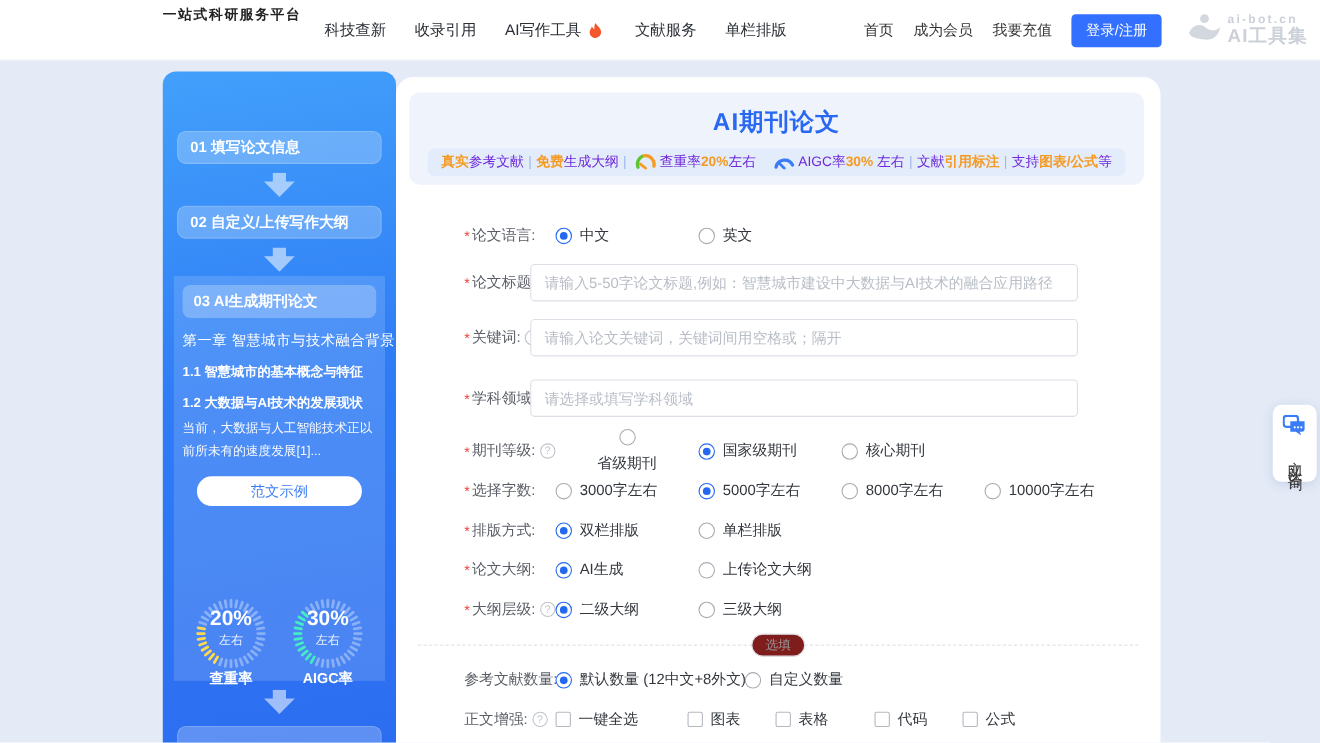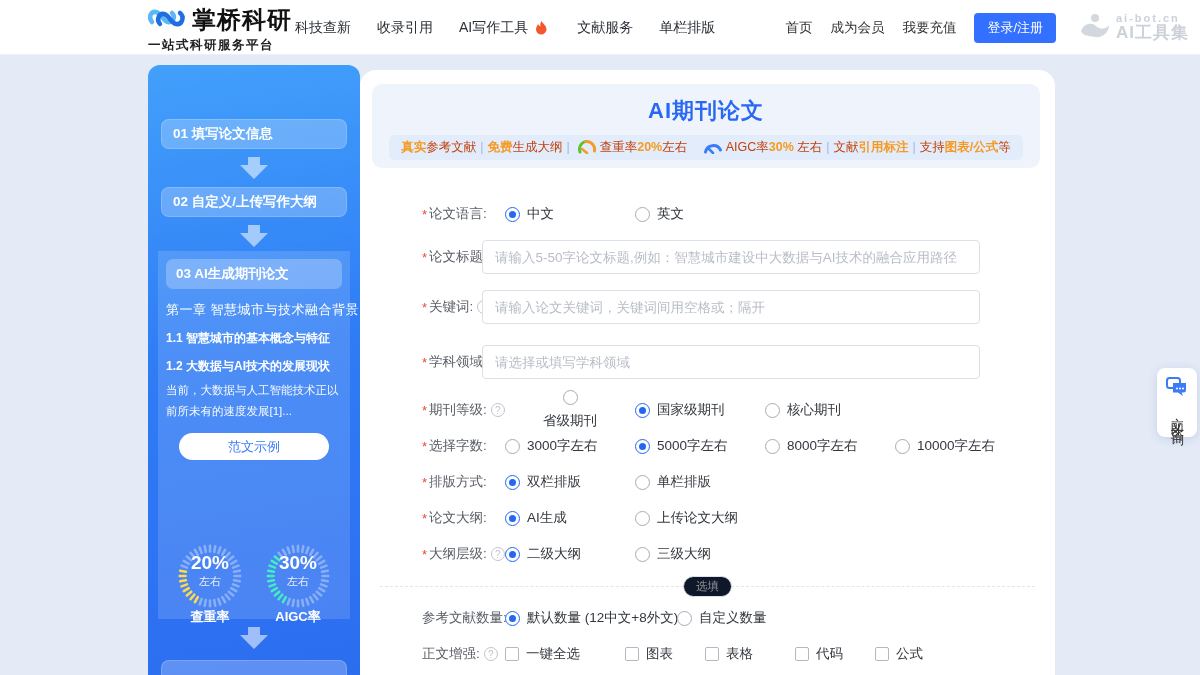--- a/index.html
+++ b/index.html
@@ -45,21 +45,21 @@
   .gauge-txt { position:absolute; left:0; top:9px; width:64px; text-align:center; }
   .gauge-val { font-size:19px; font-weight:bold; line-height:1.1; }
   .gauge-suffix { font-size:11px; color:rgba(255,255,255,.9); }
   .gauge-label { font-size:13px; font-weight:bold; margin-top:4px; white-space:nowrap; }
 
   
   .main-card { position:absolute; left:360px; top:70px; width:695px; height:640px; background:#fff; border-radius:16px; }
   .head-panel { position:absolute; left:12px; right:15px; top:14px; height:84px; background:#eef3fc; border-radius:10px; text-align:center; }
   .page-title { font-size:22px; font-weight:bold; color:#2968f3; margin-top:12px; letter-spacing:1px; }
   .badge-bar { display:inline-block; margin-top:9px; background:#e3ecfa; border-radius:6px; padding:4px 12px; font-size:12.5px; white-space:nowrap; }
-  .badge-bar .b-blue { color:#c2410c; }
+  .badge-bar .b-blue { color:#6d28d9; }
   .badge-bar .b-orange { color:#f59a23; font-weight:bold; }
   .badge-bar .b-sep { color:#9db7e8; margin:0 4px; }
   .badge-icon { display:inline-block; vertical-align:-3px; margin:0 3px; }
 
   .form { position:absolute; left:0; top:126px; width:100%; }
   .frow { position:relative; display:flex; align-items:center; padding-left:62px; }
   .h36 { height:36px; } .h50 { height:50px; } .h60 { height:60px; }
   .flabel { width:83px; flex:none; font-size:13.5px; color:#5a5e66; white-space:nowrap; display:flex; align-items:center; }
   .req::before { content:"*"; color:#f0483e; margin-right:2px; font-size:13px; }
   .help { display:inline-block; width:14px; height:14px; border:1px solid #c0c4cc; color:#c0c4cc; border-radius:50%;
@@ -68,44 +68,33 @@
     font-size:13.5px; color:#333; padding:0 12px; outline:none; font-family:inherit; background:#fff; }
   .finput::placeholder { color:#b8bdc6; }
   .opt { display:flex; align-items:center; gap:7px; cursor:pointer; flex:none; }
   .opt-label { font-size:13.5px; color:#33373d; white-space:nowrap; }
   .radio { width:15px; height:15px; border-radius:50%; border:1px solid #a8abb2; background:#fff; flex:none; position:relative; }
   .radio.checked { border-color:#2468f2; }
   .radio.checked::after { content:""; position:absolute; left:3px; top:3px; width:7px; height:7px; border-radius:50%; background:#2468f2; }
   .checkbox { width:14px; height:14px; border:1px solid #b5b8bf; border-radius:2px; background:#fff; flex:none; }
   .divider { position:relative; height:28px; margin:0 20px; display:flex; align-items:center; justify-content:center; }
   .divider::before { content:""; position:absolute; left:0; right:0; top:50%; border-top:1px dashed #e3e5ea; }
-  .divider-pill { position:relative; background:#0f172a; border:1px solid #e0e2e8; border-radius:12px; color:#999;
+  .divider-pill { position:relative; background:#7f1d1d; border:1px solid #e0e2e8; border-radius:12px; color:#999;
     font-size:11.5px; padding:2px 12px; z-index:1; }
 
   
   .consult { position:absolute; right:3px; top:368px; width:40px; background:#fff; border-radius:8px;
     box-shadow:0 2px 10px rgba(60,100,180,.18); padding:9px 0 10px; display:flex; flex-direction:column; align-items:center; gap:6px; cursor:pointer; }
   .consult-label { writing-mode:vertical-lr; font-size:13.5px; color:#333; letter-spacing:5px; }
 </style>
 </head>
 <body>
 
 <div class="header">
   <div class="logo-group">
-    <div class="logo-top">
-      <span>
-        <svg width="42" height="28" viewBox="0 0 42 28">
-          <g fill="none" stroke-linecap="round">
-            <path d="M6 18 C2 13 5 7 10 8 C15 9 17 17 22 18 C27 19 30 13 26 9" stroke="#5db6f7" stroke-width="4.5"></path>
-            <path d="M14 20 C10 16 13 9 18 10 C23 11 25 19 30 20 C36 21 39 13 34 9" stroke="#1f6fe0" stroke-width="4.5"></path>
-          </g>
-        </svg>
-      </span>
-      <span class="logo-name">掌桥科研</span>
-    </div>
     <span class="logo-tagline">一站式科研服务平台</span>
   </div>
   <div class="main-nav">
       <span class="nav-item">
         <span>科技查新</span>
       </span>
       <span class="nav-item">
         <span>收录引用</span>
       </span>
       <span class="nav-item">

